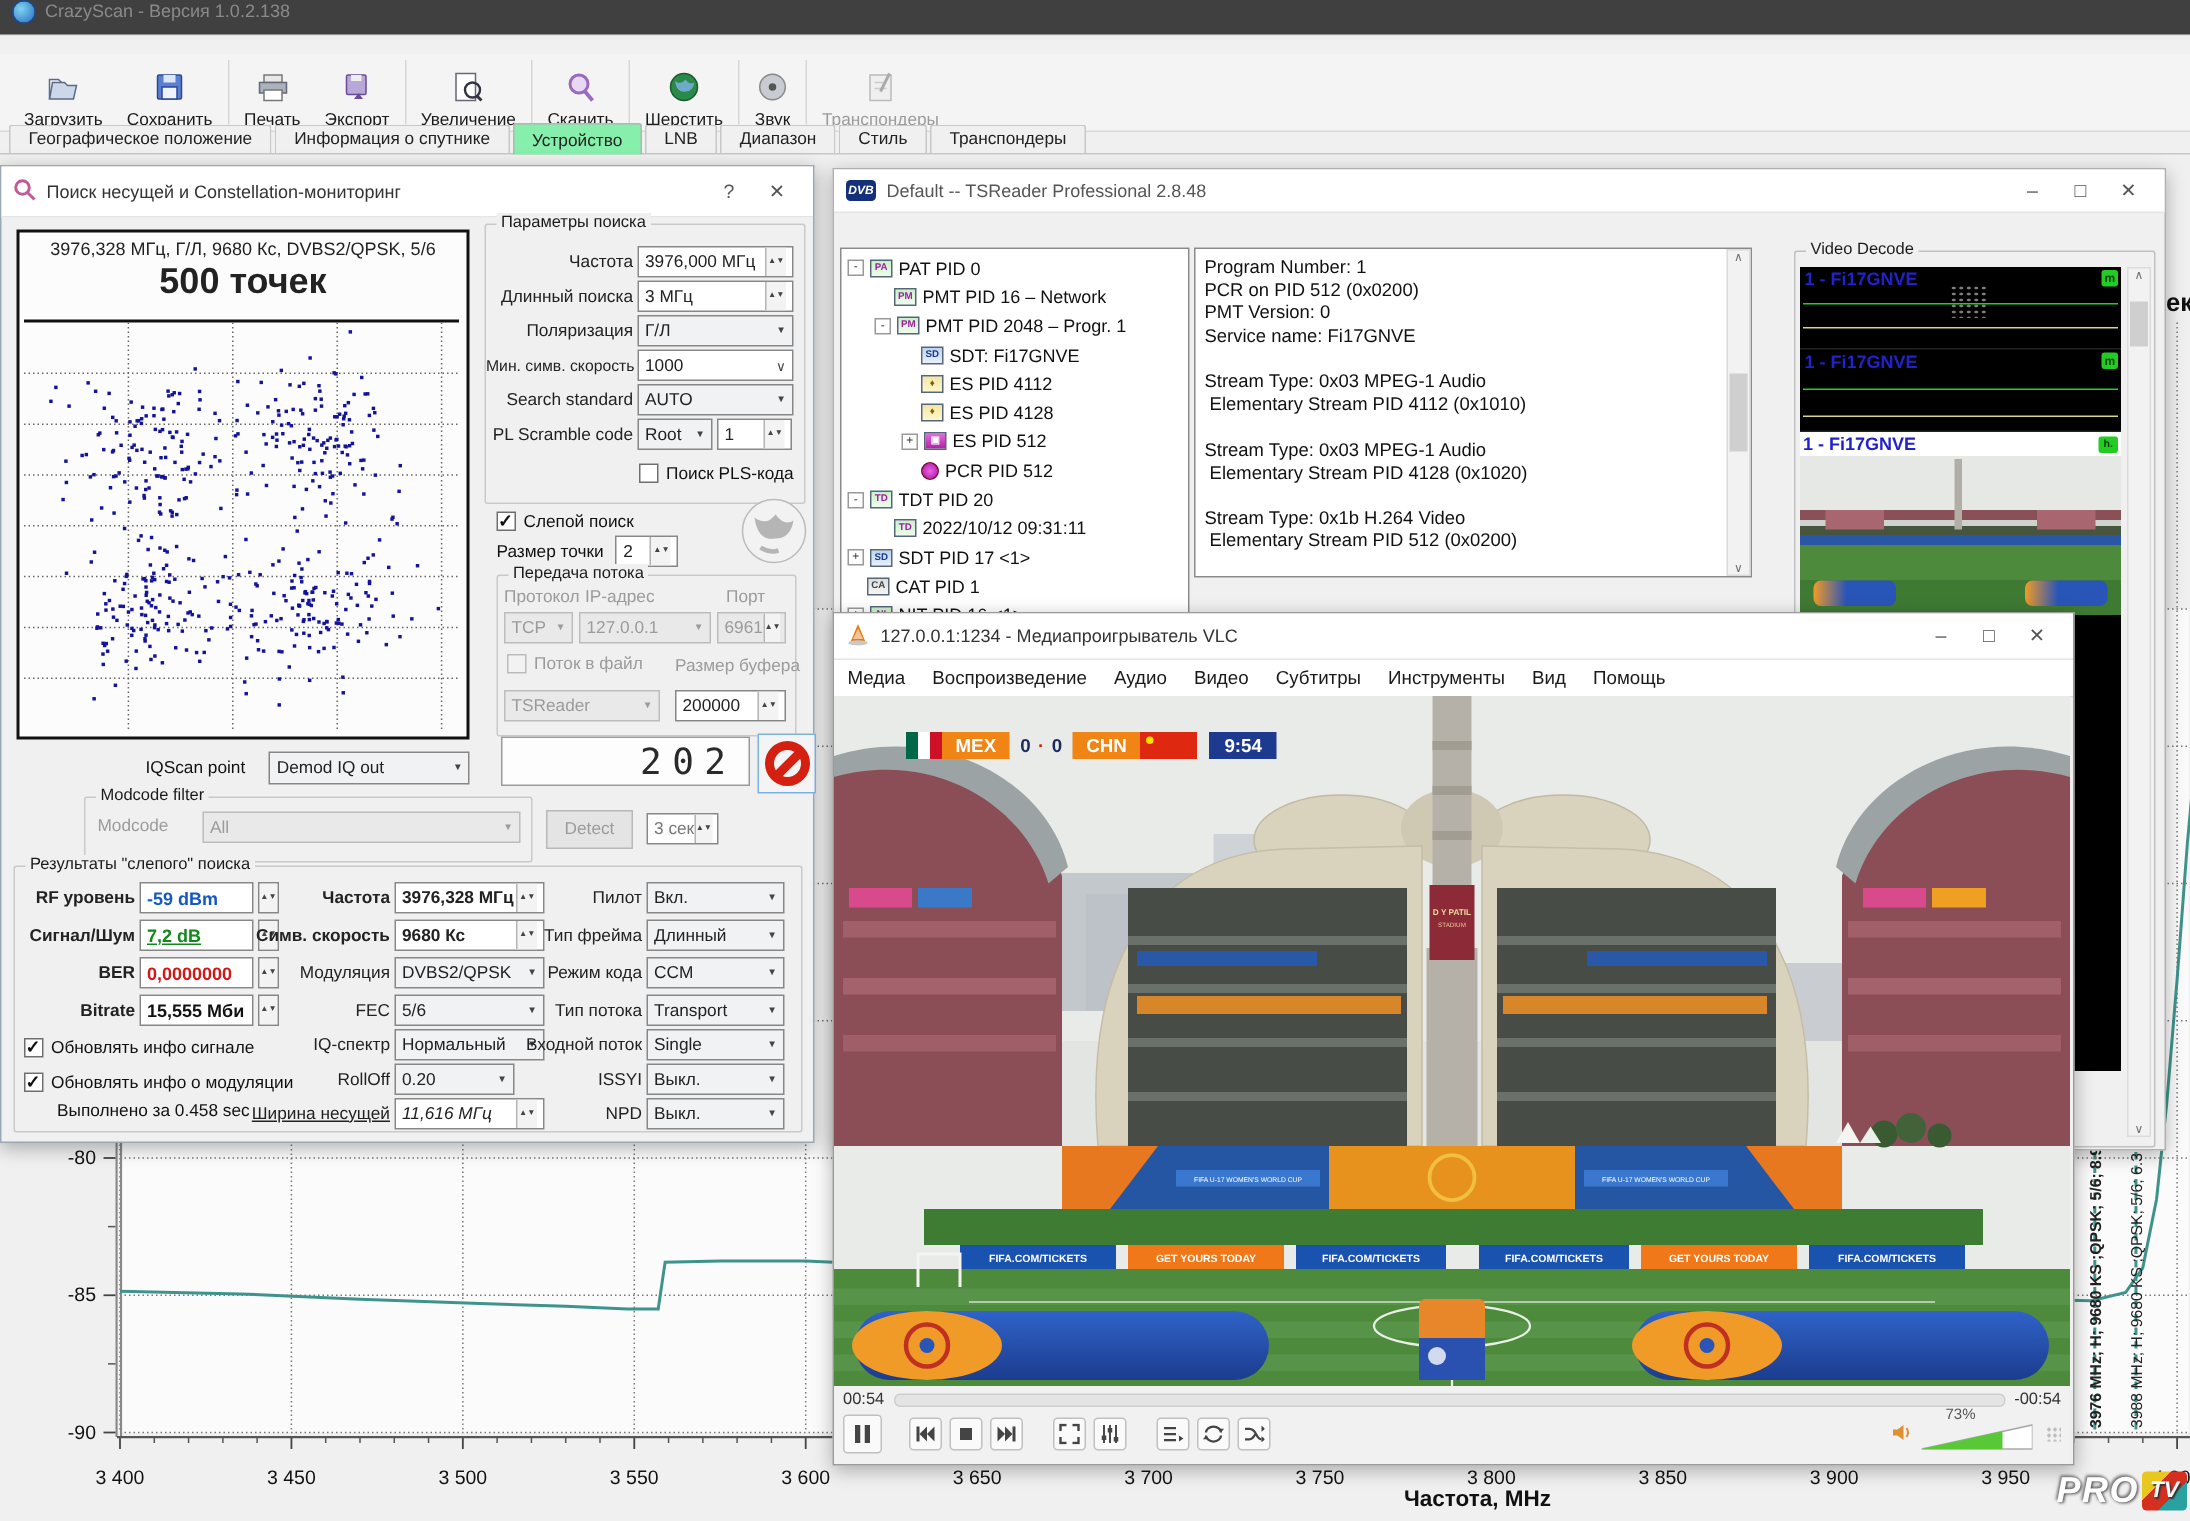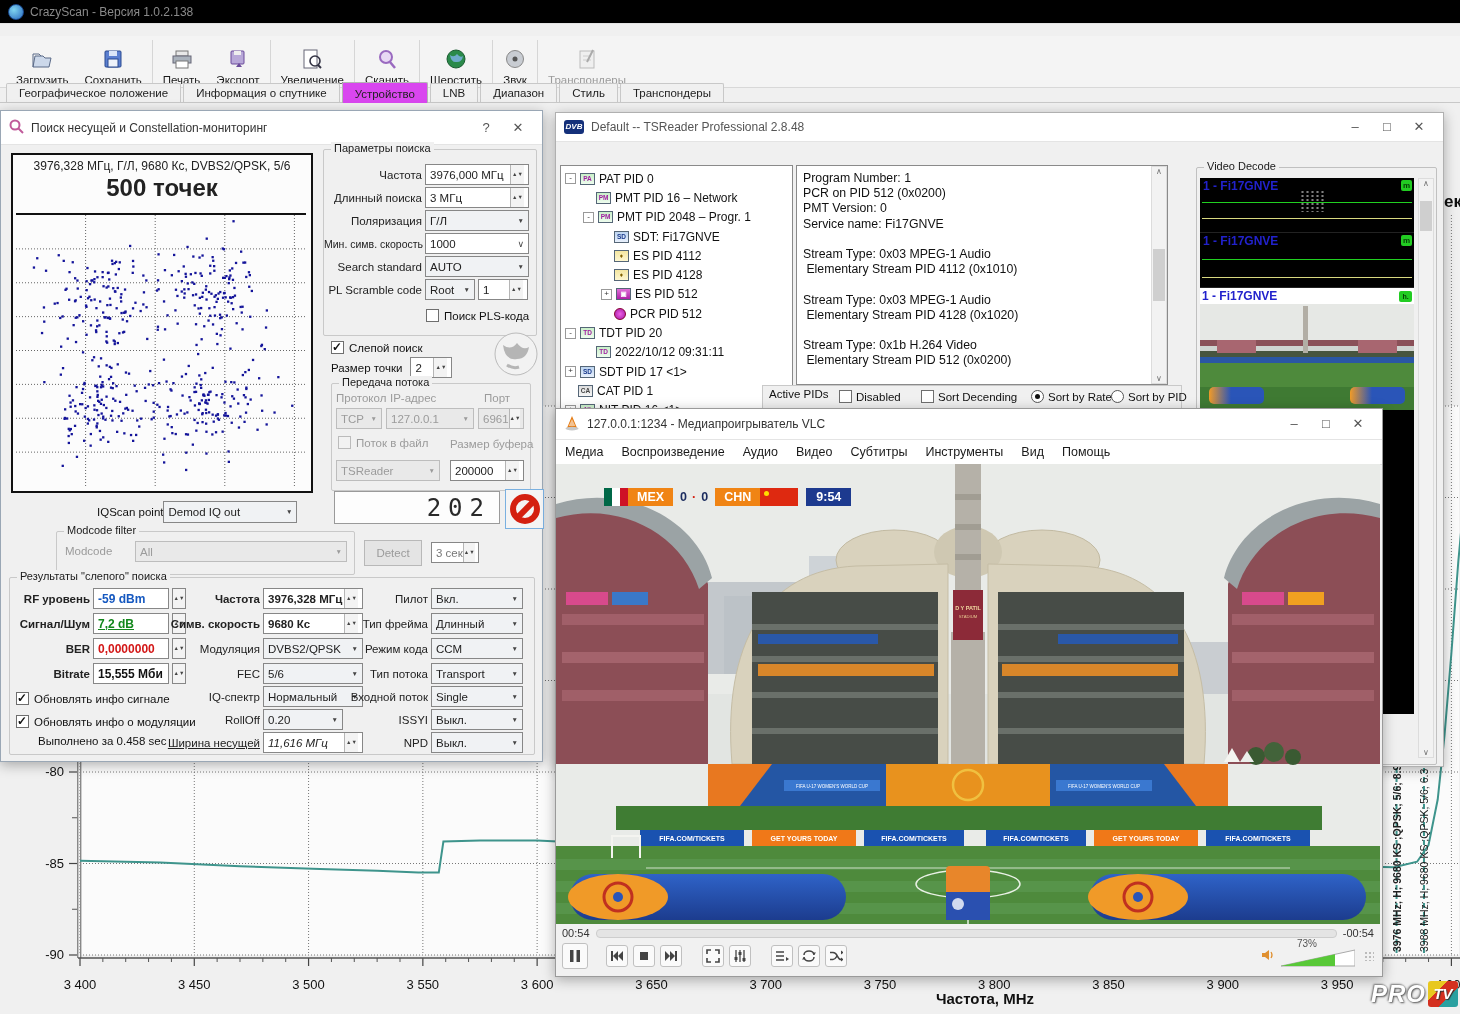--- a/index.html
+++ b/index.html
@@ -26,21 +26,21 @@
   .cb.dis2{border-color:#bbb;background:#f2f2f2}
   .rad{flex:none;width:13px;height:13px;border:1px solid #555;border-radius:50%;background:#fff;box-sizing:border-box}
   .rad.on::after{content:"";display:block;width:5px;height:5px;margin:2.5px;border-radius:50%;background:#111}
   .lab{font-size:11.5px;color:#111;white-space:nowrap}
   .rrow{position:absolute;display:flex;align-items:center;height:21px;gap:3px}
   .rlab{text-align:right;white-space:nowrap;font-size:11.5px}
   .vf{box-sizing:border-box;height:21px;border:1px solid #878787;background:#fff;display:flex;align-items:center;padding:0 4px;font-size:12px;font-weight:bold}
   .ddg{background:#f0f2f4}
   .tabrow{position:absolute;left:0;top:80;width:1460px;height:23px;display:flex;align-items:flex-end;padding-left:6px;border-bottom:1px solid #c8c8c8;box-sizing:border-box}
   .tab{padding:3px 12px 3px;border:1px solid #c8c8c8;border-bottom:none;background:#f0f0f0;font-size:11.5px;margin-right:2px;border-radius:2px 2px 0 0}
-  .tab.act{background:#d946ef;padding-top:5px;position:relative;top:1px;border-color:#b5b5b5}
+  .tab.act{background:#86efac;padding-top:5px;position:relative;top:1px;border-color:#b5b5b5}
   .tbtn{display:flex;flex-direction:column;align-items:center;justify-content:center;padding:2px 8px 1px;gap:2px;font-size:11.5px;color:#1a1a1a}
   .tbtn.off{color:#9b9b9b}
   .tsep{width:1px;background:#d6d6d6;margin:4px 2px;align-self:stretch}
   .trow{height:19.3px;display:flex;align-items:center;font-size:12px;color:#111;gap:4px;white-space:nowrap}
   .texp{flex:none;width:9px;height:9px;border:1px solid #999;background:#fff;font-size:8px;line-height:7px;text-align:center;color:#333}
   .ticon{flex:none;width:15px;height:12px;border:1px solid #567;box-sizing:border-box;font-size:6.5px;font-weight:bold;text-align:center;line-height:10px;background:linear-gradient(#c9f0c9,#eefcee);color:#a020a0}
   .ticon.sdt{background:linear-gradient(#bcd4f0,#e8f0fc);color:#1a3a8c}
   .ticon.esa{background:linear-gradient(#f4e6a0,#fdf6d0);color:#806000}
   .ticon.esv{background:linear-gradient(#e070d8,#b020a8);color:#fff}
   .ticon.pcr{border-radius:50%;width:12px;background:radial-gradient(#f060e8,#a018a0);border-color:#803}
@@ -162,21 +162,21 @@
     <line x1="72" y1="817.75" x2="77" y2="817.75" stroke="#555" stroke-width="1"></line>
     <line x1="72" y1="909.25" x2="77" y2="909.25" stroke="#555" stroke-width="1"></line>
     <polyline points="80.0,860.8 160.0,862.6 240.0,866.2 320.0,869.0 377.1,870.8 418.3,872.6 438.8,872.6 443.4,841.5 480.0,840.6 537.1,840.6 578.3,842.5 765.7,847.0 994.3,854.4 1222.8,861.7 1348.5,866.2 1394.3,867.2 1417.1,861.7 1428.5,845.2 1437.7,799.5 1444.5,735.4 1451.4,653.0 1458.3,561.5 1465.1,488.3 1472.0,451.8" fill="none" stroke="#3e948c" stroke-width="2"></polyline>
     <line x1="1396.544" y1="768" x2="1396.544" y2="956" stroke="#3e948c" stroke-width="2" stroke-dasharray="5,4"></line>
     <text x="1400.544" y="952" font-size="10.5" fill="#222" font-weight="bold" transform="rotate(-90 1400.544 952)">3976 MHz; H; 9680 KS ;QPSK; 5/6; 8.9 dB</text>
     <line x1="1423.972" y1="768" x2="1423.972" y2="956" stroke="#3e948c" stroke-width="2" stroke-dasharray="5,4"></line>
     <text x="1427.972" y="952" font-size="10.5" fill="#222" transform="rotate(-90 1427.972 952)">3988 MHz; H; 9680 KS ;QPSK; 5/6; 6.3 dB</text>
     <text x="985" y="1004" font-size="15" font-weight="bold" fill="#111" text-anchor="middle">Частота, MHz</text>
   </svg>
 
-<div class="abs" style="left:0;top:0;width:1460px;height:24px;background:#000000;display:flex;align-items:center;gap:6px;padding-left:8px;z-index:2;border-bottom:1px solid #e3e3e3;box-sizing:border-box">
+<div class="abs" style="left:0;top:0;width:1460px;height:24px;background:#404040;display:flex;gap:6px;padding-left:8px;z-index:2;border-bottom:1px solid #e3e3e3;box-sizing:border-box">
   <span style="width:14px;height:14px;border-radius:50%;background:radial-gradient(circle at 35% 35%,#7fd4f0,#2a6ac0);display:inline-block;border:1px solid #1a4a90"></span>
   <span style="color:#8a8a8a;font-size:12px">CrazyScan - Версия 1.0.2.138</span>
 </div>
 
 <div class="abs" style="left:0;top:36px;width:1460px;height:52px;background:#f4f4f4;display:flex;align-items:flex-end;z-index:2;border-bottom:1px solid #d8d8d8;box-sizing:border-box;padding-left:8px">
   <div class="tbtn">
     <span><svg width="24" height="22">
           <path d="M3,19 L5,8 h8 l2,2 h6 l-2,9 z" fill="#ccd8ea" stroke="#5a6a88"></path>
           <path d="M3,19 L3,6 h6 l2,2" fill="none" stroke="#5a6a88"></path>
         </svg></span>
@@ -886,21 +886,21 @@
     <span class="abs lab" style="left:118px;top:54px;color:#9b9b9b">Размер буфера</span>
     <span class="dd dis abs" style="left:4px;top:76px;width:104px">
         <span>TSReader</span>
       </span>
     <span class="fld abs" style="left:118px;top:76px;width:74px">
         <span>200000</span>
         <span class="spn">▲▼</span>
       </span>
   </div>
 
-  <div class="rrow" style="left:96px;top:390px;gap:0">
+  <div class="rrow" style="left:96px;top:390px;gap:16px">
       <span class="lab">IQScan point</span>
       <span class="dd ddg" style="width:134px;height:22px">
         <span>Demod IQ out</span>
       </span>
     </div>
   <div class="abs grid7" style="left:333px;top:380px;width:166px;height:33px;border:1px solid #9a9a9a;background:#fdfdfd;box-sizing:border-box;display:flex;align-items:center;justify-content:flex-end;padding-right:8px;font-size:24px;letter-spacing:7px;color:#2a2a2a">202</div>
   <div class="abs" style="left:504px;top:378px;width:37px;height:38px;border:1px solid #7ab0e0;display:flex;align-items:center;justify-content:center;background:#f4f4f4">
     <span style="position:relative;width:30px;height:30px;border:6px solid #d42010;border-radius:50%;box-sizing:border-box;display:block">
         <i style="position:absolute;left:-2px;top:7px;width:22px;height:6px;background:#d42010;transform:rotate(-45deg)"></i>
       </span>
@@ -1147,39 +1147,20 @@
  Elementary Stream PID 512 (0x0200)
 
 Descriptor: CA Descriptor</div>
     <div class="sb" style="right:0;top:0;height:218px">
       <span>∧</span>
       <span class="sbthumb" style="height:52px"></span>
       <span>∨</span>
     </div>
   </div>
 
-  <div class="abs" style="left:206px;top:272px;width:420px;height:26px;border:1px solid #c9c9c9;border-bottom:none;background:#f0f0f0;box-sizing:border-box">
-    <span class="abs lab" style="left:6px;top:2px">Active PIDs</span>
-    <span class="abs" style="left:76px;top:4px;display:flex;gap:4px;align-items:center">
-        <span class="cb"></span>
-        <span class="lab">Disabled</span>
-      </span>
-    <span class="abs" style="left:158px;top:4px;display:flex;gap:4px;align-items:center">
-        <span class="cb"></span>
-        <span class="lab">Sort Decending</span>
-      </span>
-    <span class="abs" style="left:268px;top:4px;display:flex;gap:4px;align-items:center">
-        <span class="rad on"></span>
-        <span class="lab">Sort by Rate</span>
-      </span>
-    <span class="abs" style="left:348px;top:4px;display:flex;gap:4px;align-items:center">
-        <span class="rad"></span>
-        <span class="lab">Sort by PID</span>
-      </span>
-  </div>
 
   <div class="gb" style="left:640px;top:54px;width:239px;height:596px;border-color:#c0c0c0">
     <b>Video Decode</b>
     <div class="abs" style="left:3px;top:10px;width:214px;height:536px;background:#000;overflow:hidden">
 
       <div class="abs" style="left:0;top:0;width:214px;height:54px;border-bottom:1px solid #222">
         <span style="position:absolute;left:3px;top:1px;color:#2222cc;font-weight:bold;font-size:12px">1 - Fi17GNVE</span>
         <span style="position:absolute;right:2px;top:2px;width:11px;height:11px;background:#22cc22;border-radius:2px;color:#064006;font-size:8px;font-weight:bold;text-align:center;line-height:11px">m</span>
         <i style="position:absolute;left:2px;right:2px;top:24px;height:1px;background:#21d021"></i>
         <i style="position:absolute;left:2px;right:2px;top:40px;height:1px;background:#d8d880"></i>

